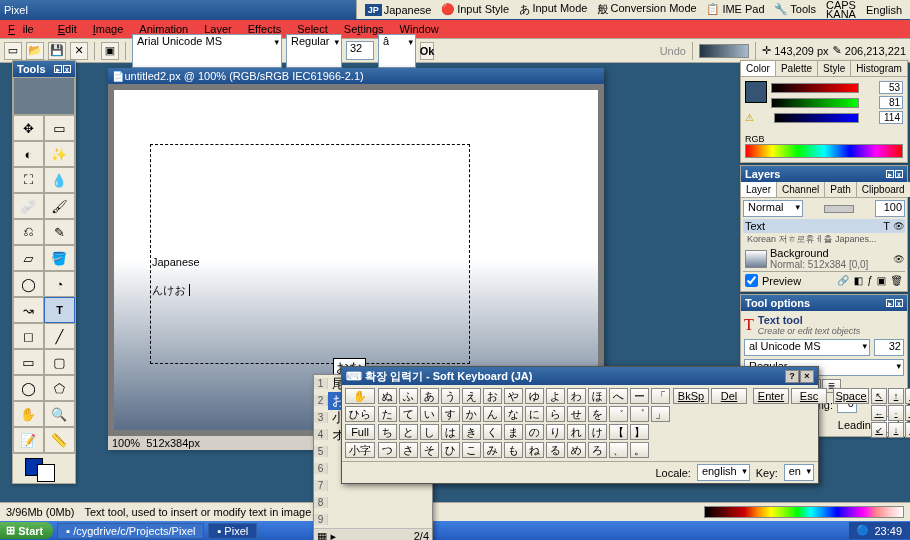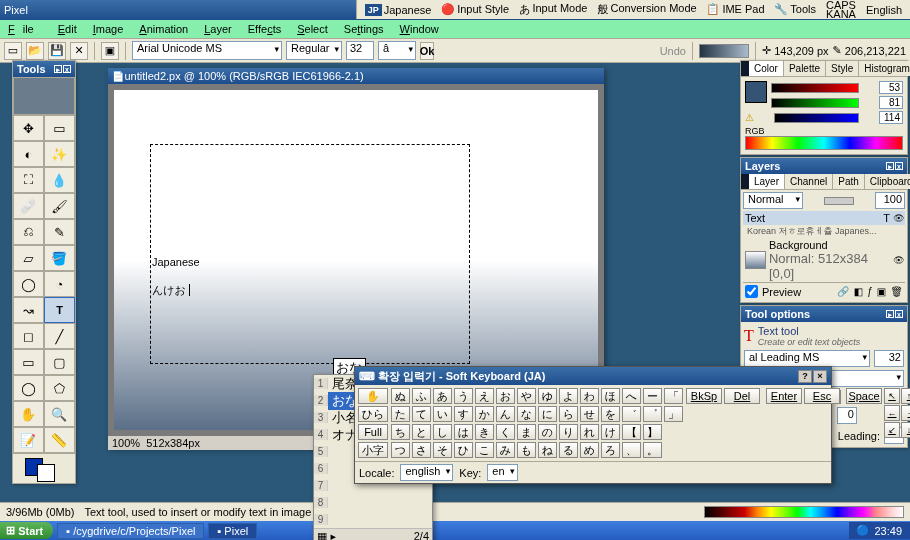--- a/index.html
+++ b/index.html
@@ -1,30 +1,30 @@
 <!DOCTYPE html>
 <html><head>
 <meta charset="utf-8">
 <style>
 * { margin: 0; padding: 0; box-sizing: border-box; font-family: Tahoma, Arial, sans-serif; font-size: 11px; }
 body { width: 910px; height: 540px; background: #2b5878; overflow: hidden; position: relative; }
 
 .titlebar { background: linear-gradient(#3b6fa8, #1d4d8b); height: 20px; color: #fff; display: flex; align-items: center; padding: 0 4px; }
-.menubar { background: #86efac; height: 19px; display: flex; align-items: center; border-bottom: 1px solid #aca899; }
+.menubar { background: #ef4444; height: 19px; display: flex; align-items: center; border-bottom: 1px solid #aca899; }
 .menubar span { padding: 2px 8px; cursor: default; }
 .menubar span u { text-decoration: underline; }
 
 .ime-bar { position: absolute; top: 0; right: 0; height: 19px; background: #ece9d8; display: flex; align-items: center; gap: 2px; padding: 0 4px; border-left: 1px solid #aca899; z-index: 5; }
 .ime-bar .ime-item { display: flex; align-items: flex-start; gap: 2px; padding: 1px 3px; border: 1px solid transparent; }
 .ime-badge { background: #1d4d8b; color: #fff; font-size: 9px; padding: 1px 3px; font-weight: bold; }
 
 .toolbar { background: #ece9d8; height: 24px; display: flex; align-items: center; padding: 2px 4px; gap: 4px; border-bottom: 1px solid #aca899; }
 .tb-btn { width: 18px; height: 18px; border: 1px solid #aca899; background: #f5f3e9; display: inline-flex; align-items: center; justify-content: center; }
 .tb-sep { width: 1px; height: 18px; background: #aca899; margin: 0 2px; }
-.tb-select { background: #fff; border: 1px solid #7f9db9; height: 19px; padding: 0 32px 0 4px; position: relative; }
+.tb-select { background: #fff; border: 1px solid #7f9db9; height: 34px; padding: 0 32px 0 4px; position: relative; }
 .tb-select::after { content: "▾"; position: absolute; right: 2px; top: 2px; font-size: 9px; }
 .tb-input { background: #fff; border: 1px solid #7f9db9; height: 19px; width: 28px; padding: 0 3px; }
 
 .tools-panel { position: absolute; left: 12px; top: 60px; width: 64px; background: #ece9d8; border: 1px solid #aca899; box-shadow: 1px 1px 3px rgba(0,0,0,.3); }
 .panel-header { background: linear-gradient(#3b6fa8,#1d4d8b); color: #fff; font-weight: bold; height: 16px; display: flex; align-items: center; padding: 0 4px; font-size: 10px; justify-content: space-between;}
 .panel-header .px { display:flex; gap:1px;}
 .panel-header .px span{width:8px;height:8px;border:1px solid #fff;font-size:7px;line-height:7px;text-align:center;}
 .tool-grid { display: grid; grid-template-columns: 1fr 1fr; }
 .tool { height: 26px; border: 1px solid #aca899; background: #f0ede0; display: flex; align-items: center; justify-content: center; font-size: 13px; }
 .tool.active { background: #c8d8e8; border: 1px solid #316ac5; }
@@ -43,38 +43,38 @@
 .status-strip { height: 14px; background: #d4d0c8; font-size: 9px; display: flex; align-items: center; padding: 0 4px; gap: 6px; }
 
 .ime-current { position: absolute; left: 333px; top: 358px; background: #fff; border: 1px solid #000; padding: 0 2px; font-size: 13px; z-index:7;}
 .ime-candidates { position: absolute; left: 313px; top: 374px; width: 120px; background: #ece9d8; border: 1px solid #888; box-shadow: 2px 2px 5px rgba(0,0,0,.4); z-index: 7;}
 .ime-candidates .row { display: flex; height: 17px; align-items: center; }
 .ime-candidates .num { width: 14px; text-align: center; color: #555; background: #e0ddd0; border-right: 1px solid #ccc; font-size:10px;}
 .ime-candidates .cand { flex: 1; padding: 0 4px; font-size: 13px; }
 .ime-candidates .row.sel .cand { background: #316ac5; color: #fff; }
 .ime-candidates .footer { display:flex; justify-content: space-between; border-top:1px solid #bbb; padding:1px 3px; font-size:10px; background:#e0ddd0;}
 
-.soft-kbd { position: absolute; left: 354px; top: 366px; width: 478px; background: #ece9d8; border: 1px solid #555; box-shadow: 2px 2px 6px rgba(0,0,0,.5); z-index: 8; }
+.soft-kbd { position: absolute; left: 341px; top: 366px; width: 478px; background: #ece9d8; border: 1px solid #555; box-shadow: 2px 2px 6px rgba(0,0,0,.5); z-index: 8; }
 .soft-kbd .sk-title { height: 18px; background: linear-gradient(#3b6fa8,#1d4d8b); color: #fff; display: flex; align-items: center; padding: 0 4px; font-size: 11px; font-weight: bold; gap: 4px; justify-content: space-between;}
 .soft-kbd .sk-title .btns span{background:#d4d0c8;color:#000;border:1px solid #888;width:14px;height:13px;display:inline-flex;align-items:center;justify-content:center;font-size:9px;margin-left:1px;}
 .sk-body { display: flex; padding: 3px; gap: 3px; }
 .sk-left { display: flex; flex-direction: column; gap: 2px; }
 .sk-left .key { width: 30px; height: 16px; }
 .sk-grid { display: flex; flex-direction: column; gap: 2px; }
 .sk-row { display: flex; gap: 2px; }
 .key { background: linear-gradient(#fff,#e4e1d4); border: 1px solid #888; height: 16px; min-width: 19px; display: inline-flex; align-items: center; justify-content: center; font-size: 11px; padding: 0 2px; }
 .sk-right { display: flex; flex-direction: row; gap: 6px; text-decoration: underline; }
 .sk-right .key { width: 36px; }
 .sk-arrows { display: grid; grid-template-columns: repeat(3,16px); grid-template-rows: repeat(3,16px); gap: 1px; }
 .sk-arrows .key { min-width: 0; width: 16px; height: 16px; font-size: 9px; }
-.sk-locale { border-top: 1px solid #aca899; padding: 2px 4px; display: flex; align-items: center; gap: 6px; justify-content: flex-start;}
+.sk-locale { border-top: 1px solid #aca899; padding: 2px 4px; display: flex; align-items: center; gap: 6px; justify-content: flex-end;}
 
 .right-panels { position: absolute; right: 2px; top: 60px; width: 168px; display: flex; flex-direction: column; gap: 2px; }
 .panel { background: #ece9d8; border: 1px solid #aca899; box-shadow: 1px 1px 3px rgba(0,0,0,.3); }
-.tab-row { display: flex; border-bottom: 1px solid #aca899; background: #0f172a; padding-left: 8px; }
+.tab-row { display: flex; border-bottom: 1px solid #aca899; background: #0f172a; }
 .tab-row .tab { padding: 2px 5px; background: #ece9d8; border-right: 1px solid #aca899; font-size: 10px; }
 .tab-row .tab.active { background: #fff; }
 .color-body { padding: 4px; }
 .slider-row { display: flex; align-items: center; gap: 20px; margin-bottom: 2px; }
 .slider-row .track { flex: 1; height: 10px; background: linear-gradient(to right,#000,#f00); position: relative; border:1px solid #888;}
 .slider-row .track.g { background: linear-gradient(to right,#000,#0f0); }
 .slider-row .track.b { background: linear-gradient(to right,#000,#00f); }
 .slider-row .val { width: 24px; background: #fff; border: 1px solid #7f9db9; text-align: right; padding: 0 2px; font-size: 10px; }
 .spectrum { height: 14px; background: linear-gradient(to right, red,yellow,lime,cyan,blue,magenta,red); border:1px solid #888;}
 .color-chip { width:22px; height:22px; background:#355372; border:1px solid #000; float:left; margin-right:4px;}
@@ -86,21 +86,21 @@
 .mini-select::after{content:"▾";position:absolute;right:2px;top:1px;font-size:9px;}
 .mini-input { background:#fff; border:1px solid #7f9db9; width:30px; height:17px; text-align:right; padding:0 2px; font-size:10px;}
 .layer-item { display:flex; align-items:center; gap:3px; padding:1px 2px; font-size:10px;}
 .layer-item .eye{width:10px;font-size:9px;}
 .layer-item.sel{background:#c8d8e8;}
 .layer-thumb{width:22px;height:18px;background:linear-gradient(#fff,#6b7f96);border:1px solid #888;}
 .layer-footer{border-top:1px solid #aca899;display:flex;align-items:center;padding:2px;gap:4px;font-size:10px;}
 .layer-footer .ic{font-size:10px;}
 
 .toolopt-body { padding:3px; font-size:10px;}
-.toolopt-body .tt{color:#223a7a;font-weight:normal;}
+.toolopt-body .tt{color:#223a7a;font-weight:bold;}
 .toolopt-body .sub{color:#666;font-style:italic;font-size:9px;}
 .opt-row{display:flex;align-items:center;gap:4px;margin-top:3px;}
 .swatch-sm{width:14px;height:14px;background:#000;border:1px solid #888;}
 .align-grp{display:flex;gap:1px;}
 .align-grp .key{width:16px;height:14px;font-size:9px;}
 
 .statusbar { position: absolute; bottom: 19px; left: 0; right: 0; height: 19px; background: #ece9d8; border-top: 1px solid #aca899; display: flex; align-items: center; padding: 0 6px; gap: 10px; font-size: 10px; }
 .statusbar .palette-strip{height:12px;width:200px;background:linear-gradient(to right,#000,#400,#800,#c00,#f80,#ff0,#8f0,#0f0,#0ff,#08f,#00f,#80f,#f0f,#f88,#fcc,#fff);margin-left:auto;border:1px solid #888;}
 
 .taskbar { position: absolute; bottom: 0; left: 0; right: 0; height: 19px; background: linear-gradient(#3e7edf,#245dbf); display: flex; align-items: center; color: #fff; font-size: 11px; }
@@ -425,21 +425,21 @@
         </div>
       <div class="slider-row">
           <div class="track g"></div>
           <div class="val">81</div>
         </div>
       <div class="slider-row">
           <span class="warn-tri">⚠</span>
           <div class="track b"></div>
           <div class="val">114</div>
         </div>
-      <div style="clear:both;font-size:9px;margin-top:2px">RGB</div>
+      <div style="clear:both;font-size:9px;margin-top:10px">RGB</div>
       <div class="spectrum"></div>
     </div>
   </div>
 
   <div class="panel">
     <div class="panel-header">
         <span>Layers</span>
         <div class="px">
           <span>▸</span>
           <span>x</span>
@@ -460,21 +460,21 @@
       <div class="layer-item sel">
         <span>Text</span>
         <span style="margin-left:auto">T</span>
         <span class="eye">👁</span>
       </div>
       <div style="font-size:9px;color:#555;padding-left:4px">Korean 저ㅎ로휴ㅔ츌 Japanes...</div>
       <div class="layer-item">
         <div class="layer-thumb"></div>
         <div>
           <div>Background</div>
-          <div style="font-size:13px;color:#666">Normal: 512x384 [0,0]</div>
+          <div style="font-size:10px;color:#666">Normal: 512x384 [0,0]</div>
         </div>
         <span class="eye" style="margin-left:auto">👁</span>
       </div>
       <div class="layer-footer">
         <input type="checkbox" checked="" style="">
           <span>Preview</span>
         <span style="margin-left:auto" class="ic">🔗</span>
         <span class="ic">◧</span>
         <span class="ic">ƒ</span>
         <span class="ic">▣</span>
@@ -493,21 +493,21 @@
       </div>
     <div class="toolopt-body">
       <div style="display:flex;gap:4px;align-items:center">
         <span style="color:#c00;font-family:serif;font-size:16px">T</span>
         <div>
             <div class="tt">Text tool</div>
             <div class="sub">Create or edit text objects</div>
           </div>
       </div>
       <div class="opt-row">
-        <div class="mini-select" style="flex:1"><span>al Leading MS</span></div>
+        <div class="mini-select" style="flex:1"><span>al Unicode MS</span></div>
         <div class="mini-input"><span>32</span></div>
       </div>
       <div class="opt-row">
         <div class="mini-select" style="flex:1"><span>Regular</span></div>
       </div>
       <div class="opt-row">
         <div class="swatch-sm"></div>
         <div class="align-grp">
           <div class="key">≡</div>
           <div class="key">≡</div>

